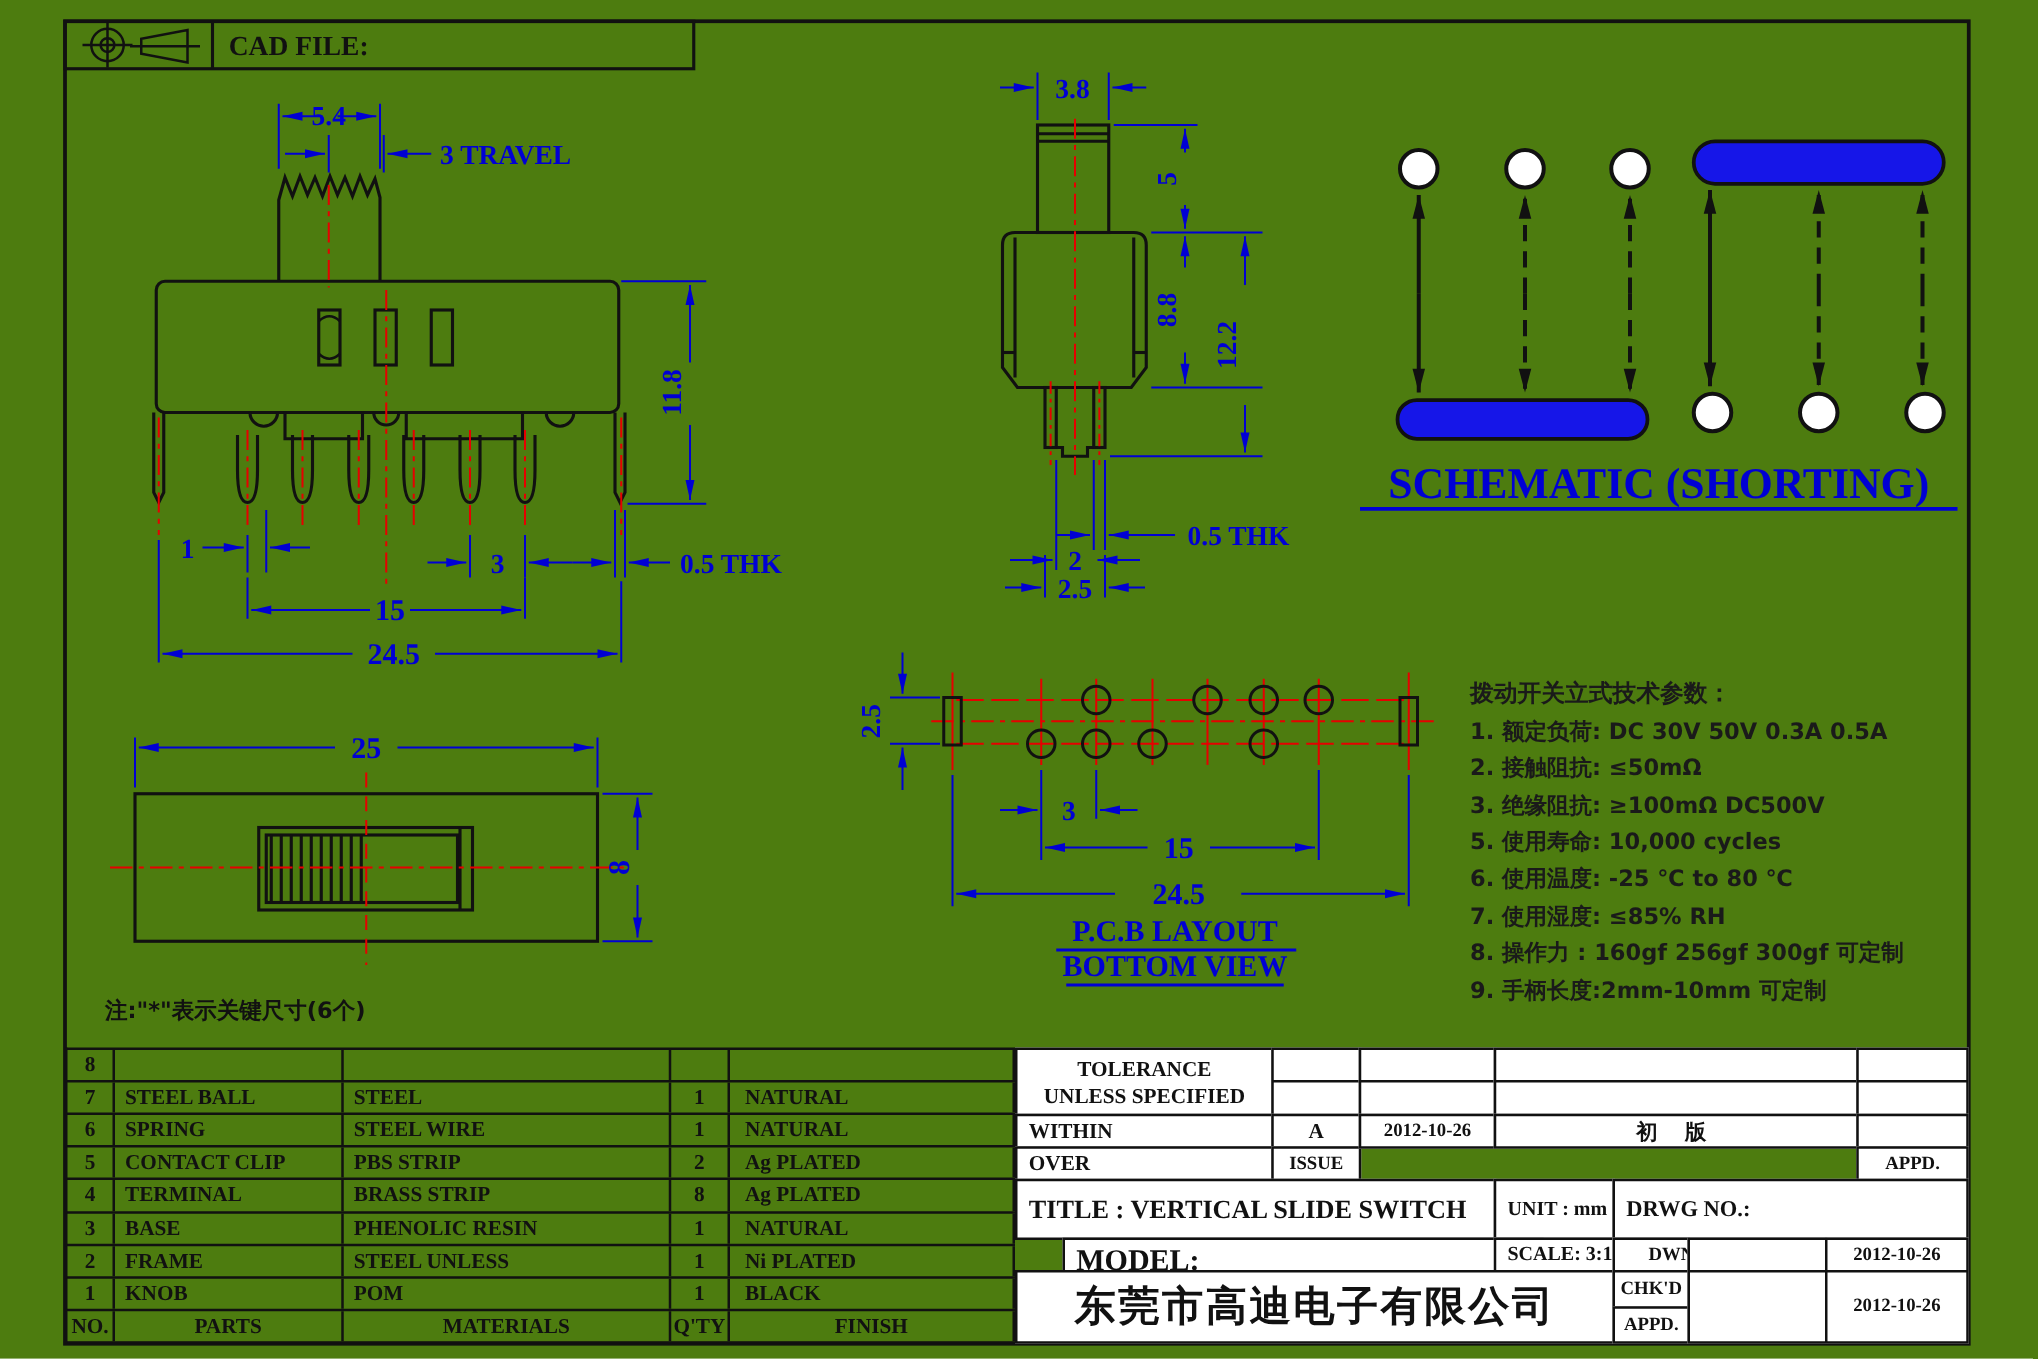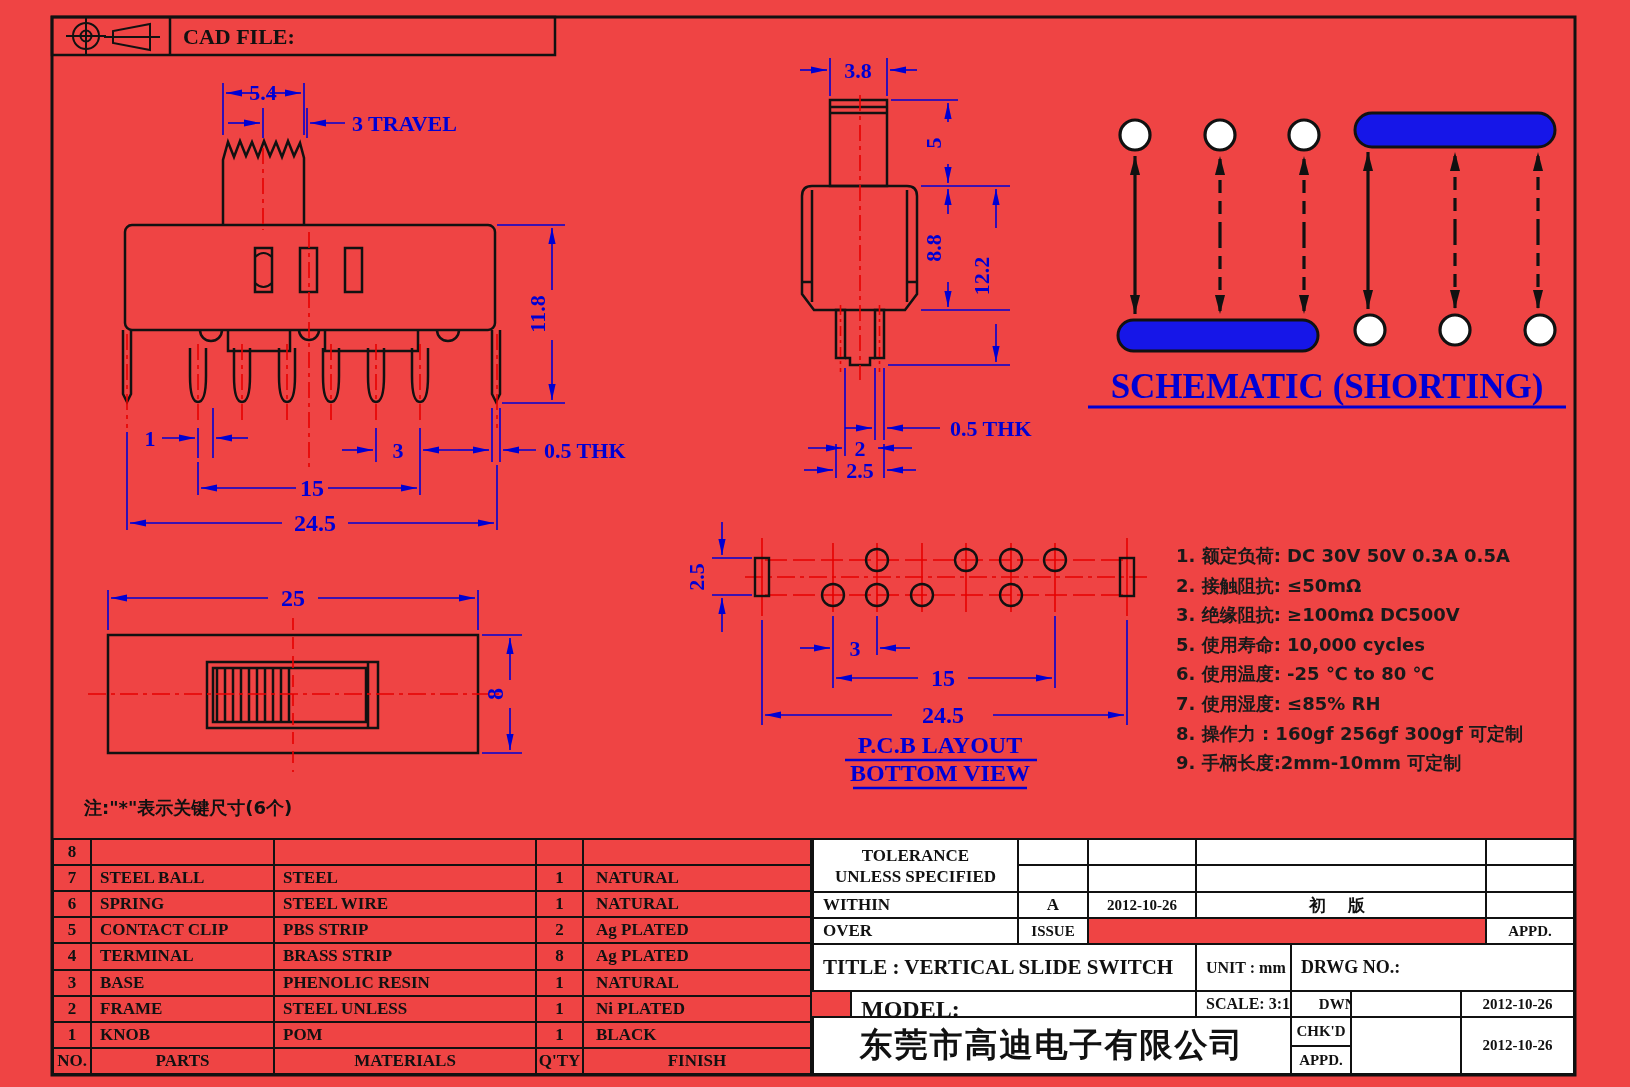--- a/index.html
+++ b/index.html
@@ -1,16 +1,16 @@
 <!DOCTYPE html>
 <html><head>
 <meta charset="utf-8">
 <style>
   html,body{margin:0;padding:0;background:#fff;}
-  #sheet{position:relative;width:1630px;height:1087px;background:#ef4444;overflow:hidden;
+  #sheet{position:relative;width:1630px;height:1087px;background:#4d7c0f;overflow:hidden;
          font-family:"Liberation Serif",serif;}
   svg text{font-family:"Liberation Serif",serif;font-weight:bold;}
   .dimtxt{fill:#0000d4;font-size:22px;}
   .dimtxt24{fill:#0000d4;font-size:24px;}
   .bluetitle{fill:#0000d4;font-size:24px;}
   
   #params{position:absolute;left:1176px;top:541px;width:400px;color:#1a1a1a;
           font-family:"DejaVu Sans",sans-serif;font-weight:bold;font-size:18px;line-height:29.6px;}
   #params .hd{font-size:19px;}
   
@@ -311,20 +311,21 @@
           <line x1="482" y1="753" x2="522" y2="753"></line>
       <line x1="510" y1="680" x2="510" y2="638" marker-end="url(#ab)"></line>
       <line x1="510" y1="708" x2="510" y2="750" marker-end="url(#ab)"></line>
     </g>
     <text class="dimtxt24" x="293" y="606" text-anchor="middle">25</text>
     <text class="dimtxt24" x="503" y="694" text-anchor="middle" transform="rotate(-90 503 694)">8</text>
   </g>
 </svg>
 
 <div id="params">
+  <div class="hd">拨动开关立式技术参数：</div>
   <div>1.  额定负荷: DC 30V    50V    0.3A    0.5A</div>
   <div>2.  接触阻抗: ≤50mΩ</div>
   <div>3.  绝缘阻抗: ≥100mΩ   DC500V</div>
   <div>5.  使用寿命: 10,000 cycles</div>
   <div>6.  使用温度: -25 ℃  to 80 ℃</div>
   <div>7.  使用湿度: ≤85% RH</div>
   <div>8.  操作力 : 160gf   256gf   300gf  可定制</div>
   <div>9.  手柄长度:2mm-10mm  可定制</div>
 </div>
 

